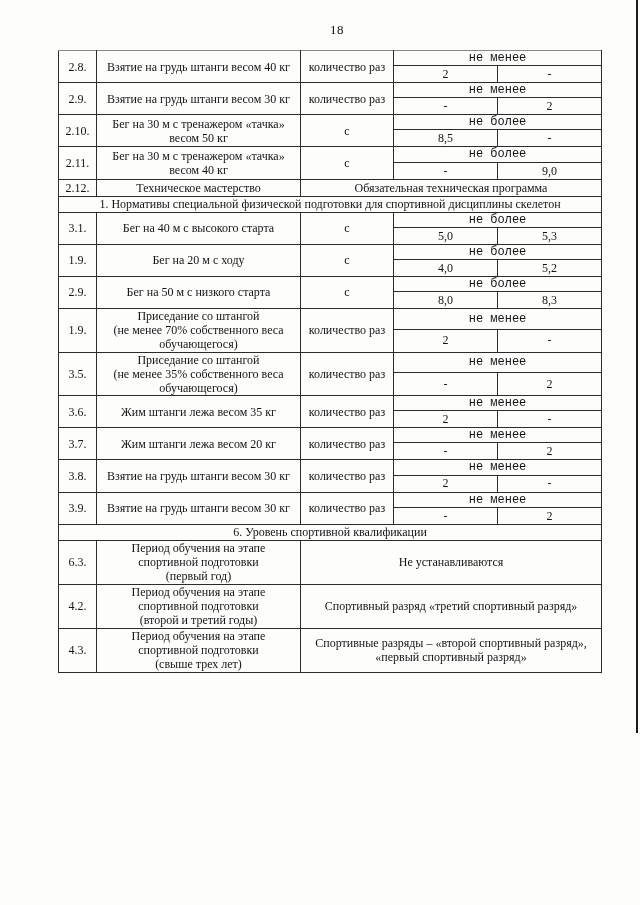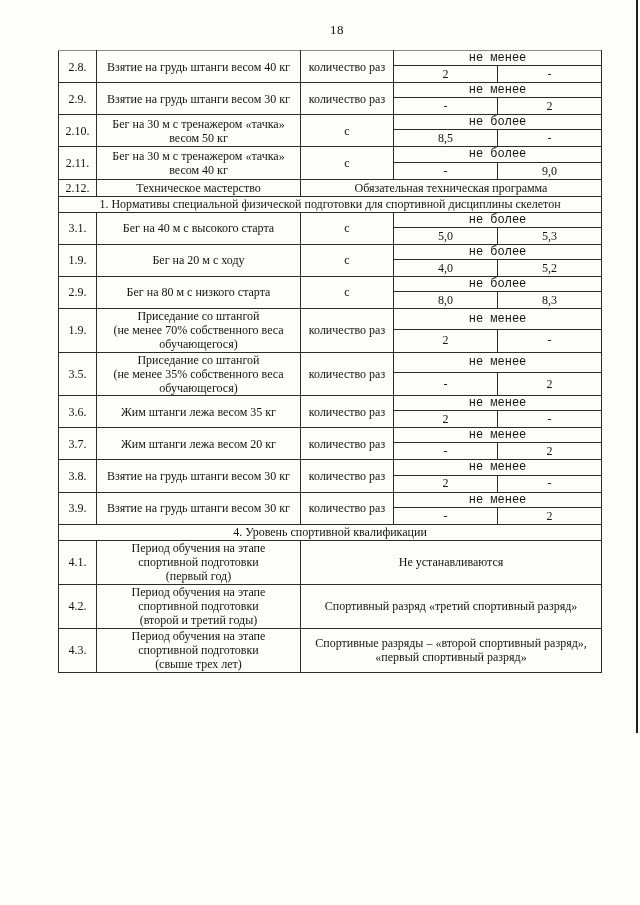--- a/index.html
+++ b/index.html
@@ -154,21 +154,21 @@
     <td class="c-unit" rowspan="2">с</td>
     <td class="c-thr" colspan="2">не более</td>
   </tr>
   <tr class="r-val">
     <td>4,0</td>
     <td>5,2</td>
   </tr>
 
   <tr>
     <td class="c-num" rowspan="2">2.9.</td>
-    <td class="c-ex pre" rowspan="2">Бег на 80 м с низкого старта</td>
+    <td class="c-ex pre" rowspan="2">Бег на 50 м с низкого старта</td>
     <td class="c-unit" rowspan="2">с</td>
     <td class="c-thr" colspan="2">не более</td>
   </tr>
   <tr class="r-val">
     <td>8,0</td>
     <td>8,3</td>
   </tr>
 
   <tr>
     <td class="c-num" rowspan="2">1.9.</td>
@@ -234,25 +234,25 @@
     <td class="c-ex pre" rowspan="2">Взятие на грудь штанги весом 30 кг</td>
     <td class="c-unit" rowspan="2">количество раз</td>
     <td class="c-thr" colspan="2">не менее</td>
   </tr>
   <tr class="r-val">
     <td>-</td>
     <td>2</td>
   </tr>
 
   <tr>
-    <td class="c-section" colspan="5">4. Уровень спортивной квалификации</td>
+    <td class="c-section" colspan="5">6. Уровень спортивной квалификации</td>
   </tr>
 
   <tr class="r-qual">
-    <td class="c-num">4.1.</td>
+    <td class="c-num">6.3.</td>
     <td class="c-qual-ex pre">Период обучения на этапе
 спортивной подготовки
 (первый год)</td>
     <td class="c-qual-val pre" colspan="3">Не устанавливаются</td>
   </tr>
 
   <tr class="r-qual">
     <td class="c-num">4.2.</td>
     <td class="c-qual-ex pre">Период обучения на этапе
 спортивной подготовки

